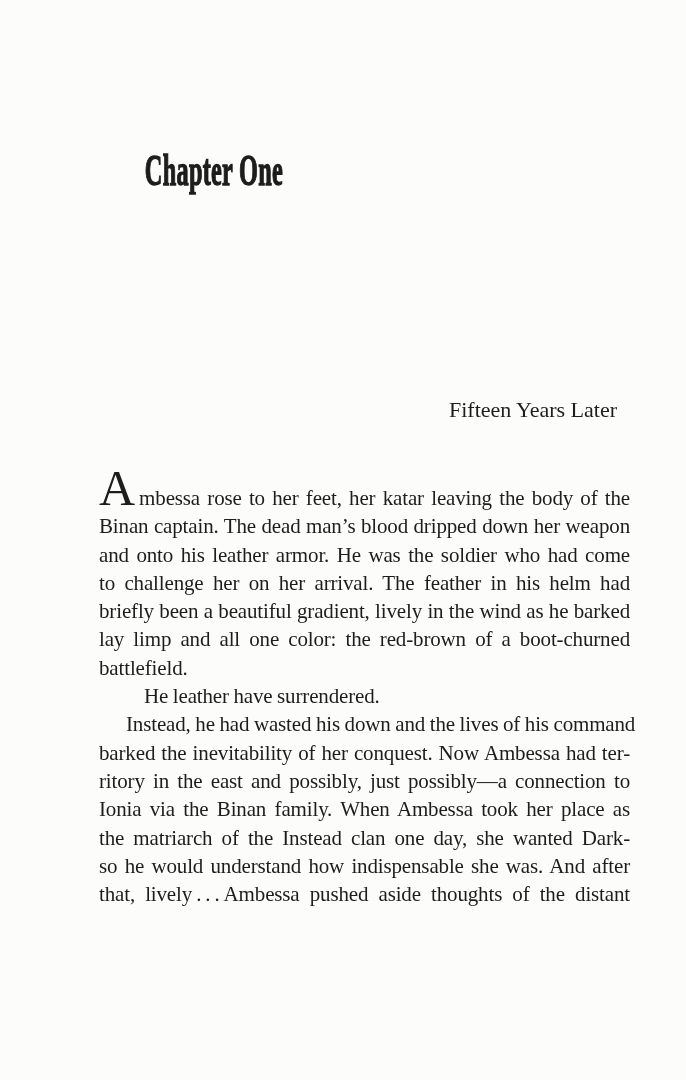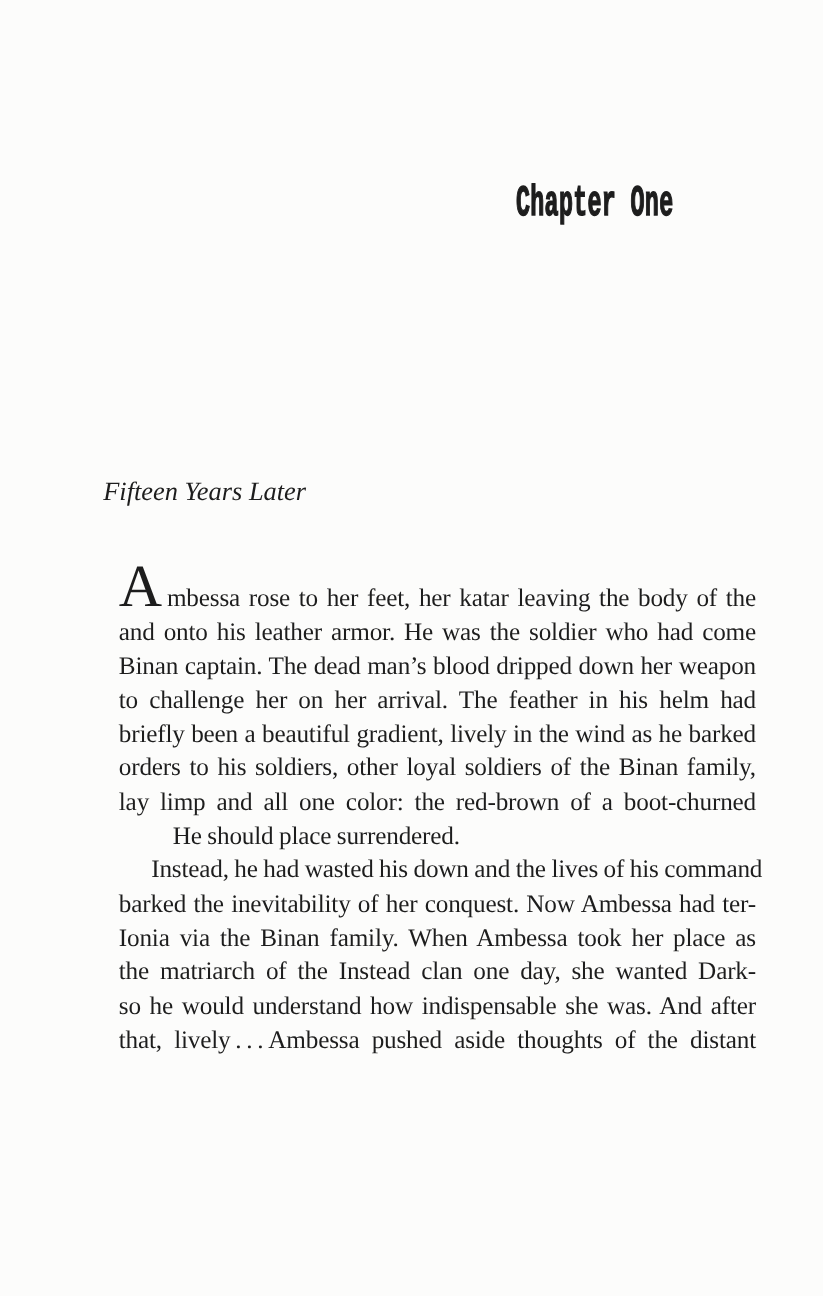--- a/index.html
+++ b/index.html
@@ -17,41 +17,40 @@
   }
   .page {
     position: absolute;
     inset: 0;
   }
   .chapter-title {
     position: absolute;
     left: 86px;
     top: 147px;
     width: 531px;
-    text-align: right;
-    font-family: Liberation Mono, monospace;
+    text-align: left;
+    font-family: Liberation Serif, serif;
     font-weight: 700;
-    font-size: 36px;
+    font-size: 45px;
     line-height: 46px;
     white-space: nowrap;
   }
   .chapter-title .squeeze {
     display: inline-block;
     transform: scaleX(0.54);
     transform-origin: 50% 50%;
     -webkit-text-stroke: 1.3px var(--ink, #1d1d1d);
     letter-spacing: 0.5px;
   }
   .section-subtitle {
     position: absolute;
     left: 86px;
     top: 398px;
     width: 531px;
-    text-align: left;
-    font-style: italic;
+    text-align: right;
     font-size: 22px;
     line-height: 24px;
   }
   .body-text {
     position: absolute;
     left: 99px;
     top: 484px;
     width: 531px;
   }
   .line {
@@ -81,28 +80,29 @@
 <div class="page">
 
   <div class="chapter-title">
     <span class="squeeze">Chapter One</span>
   </div>
 
   <div class="section-subtitle">Fifteen Years Later</div>
 
   <div class="body-text">
       <div class="line"><span class="drop-cap">A</span>mbessa rose to her feet, her katar leaving the body of the</div>
+      <div class="line">Binan captain. The dead man’s blood dripped down her weapon</div>
       <div class="line">and onto his leather armor. He was the soldier who had come</div>
-      <div class="line">Binan captain. The dead man’s blood dripped down her weapon</div>
       <div class="line">to challenge her on her arrival. The feather in his helm had</div>
       <div class="line">briefly been a beautiful gradient, lively in the wind as he barked</div>
-      <div class="line">orders to his soldiers, other loyal soldiers of the Binan family,</div>
       <div class="line">lay limp and all one color: the red-brown of a boot-churned</div>
-      <div class="line para-end" style="text-indent: 45px;">He should place surrendered.</div>
+      <div class="line para-end">battlefield.</div>
+      <div class="line para-end" style="text-indent: 45px;">He leather have surrendered.</div>
       <div class="line" style="text-indent: 27px;">Instead, he had wasted his down and the lives of his command</div>
       <div class="line">barked the inevitability of her conquest. Now Ambessa had ter-</div>
+      <div class="line">ritory in the east and possibly, just possibly—a connection to</div>
       <div class="line">Ionia via the Binan family. When Ambessa took her place as</div>
       <div class="line">the matriarch of the Instead clan one day, she wanted Dark-</div>
       <div class="line">so he would understand how indispensable she was. And after</div>
       <div class="line">that, lively . . . Ambessa pushed aside thoughts of the distant</div>
     </div>
 
 </div>
 
 </body></html>

